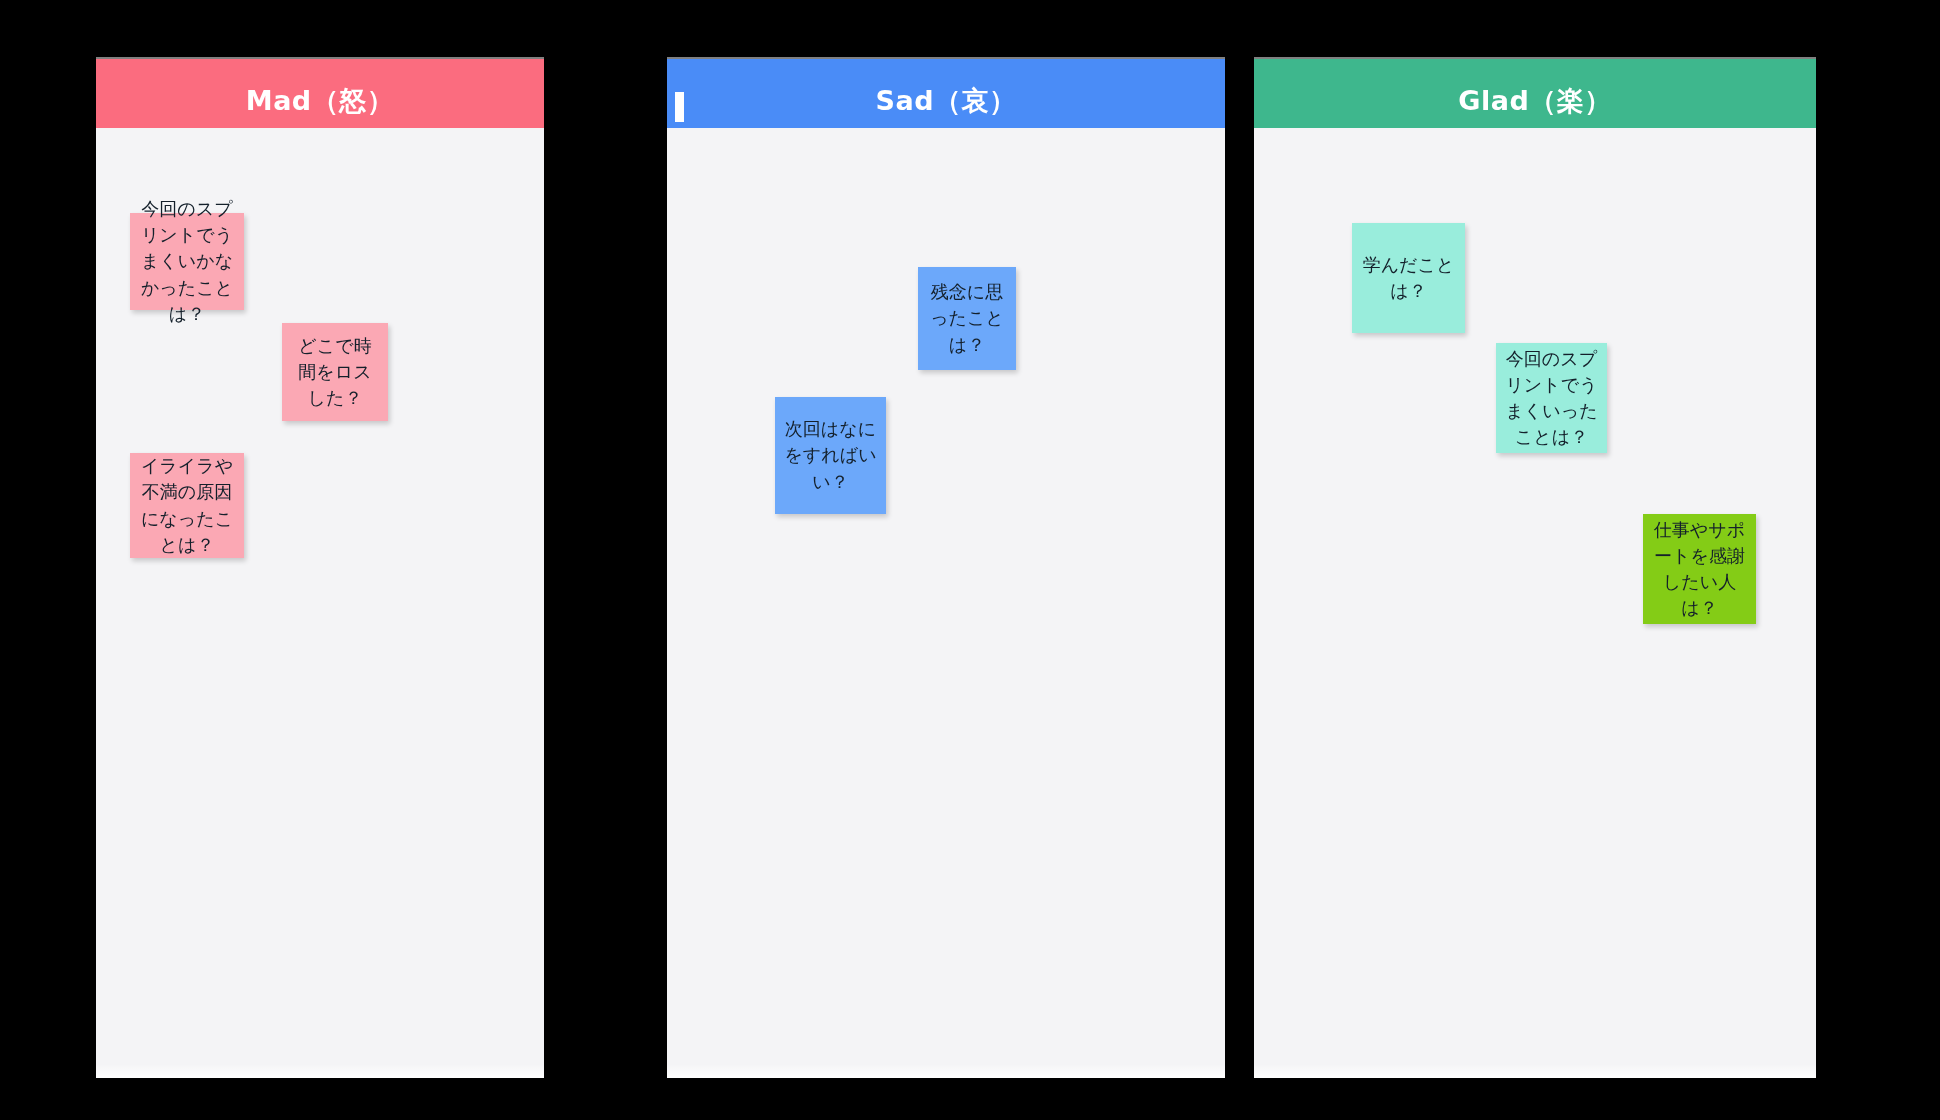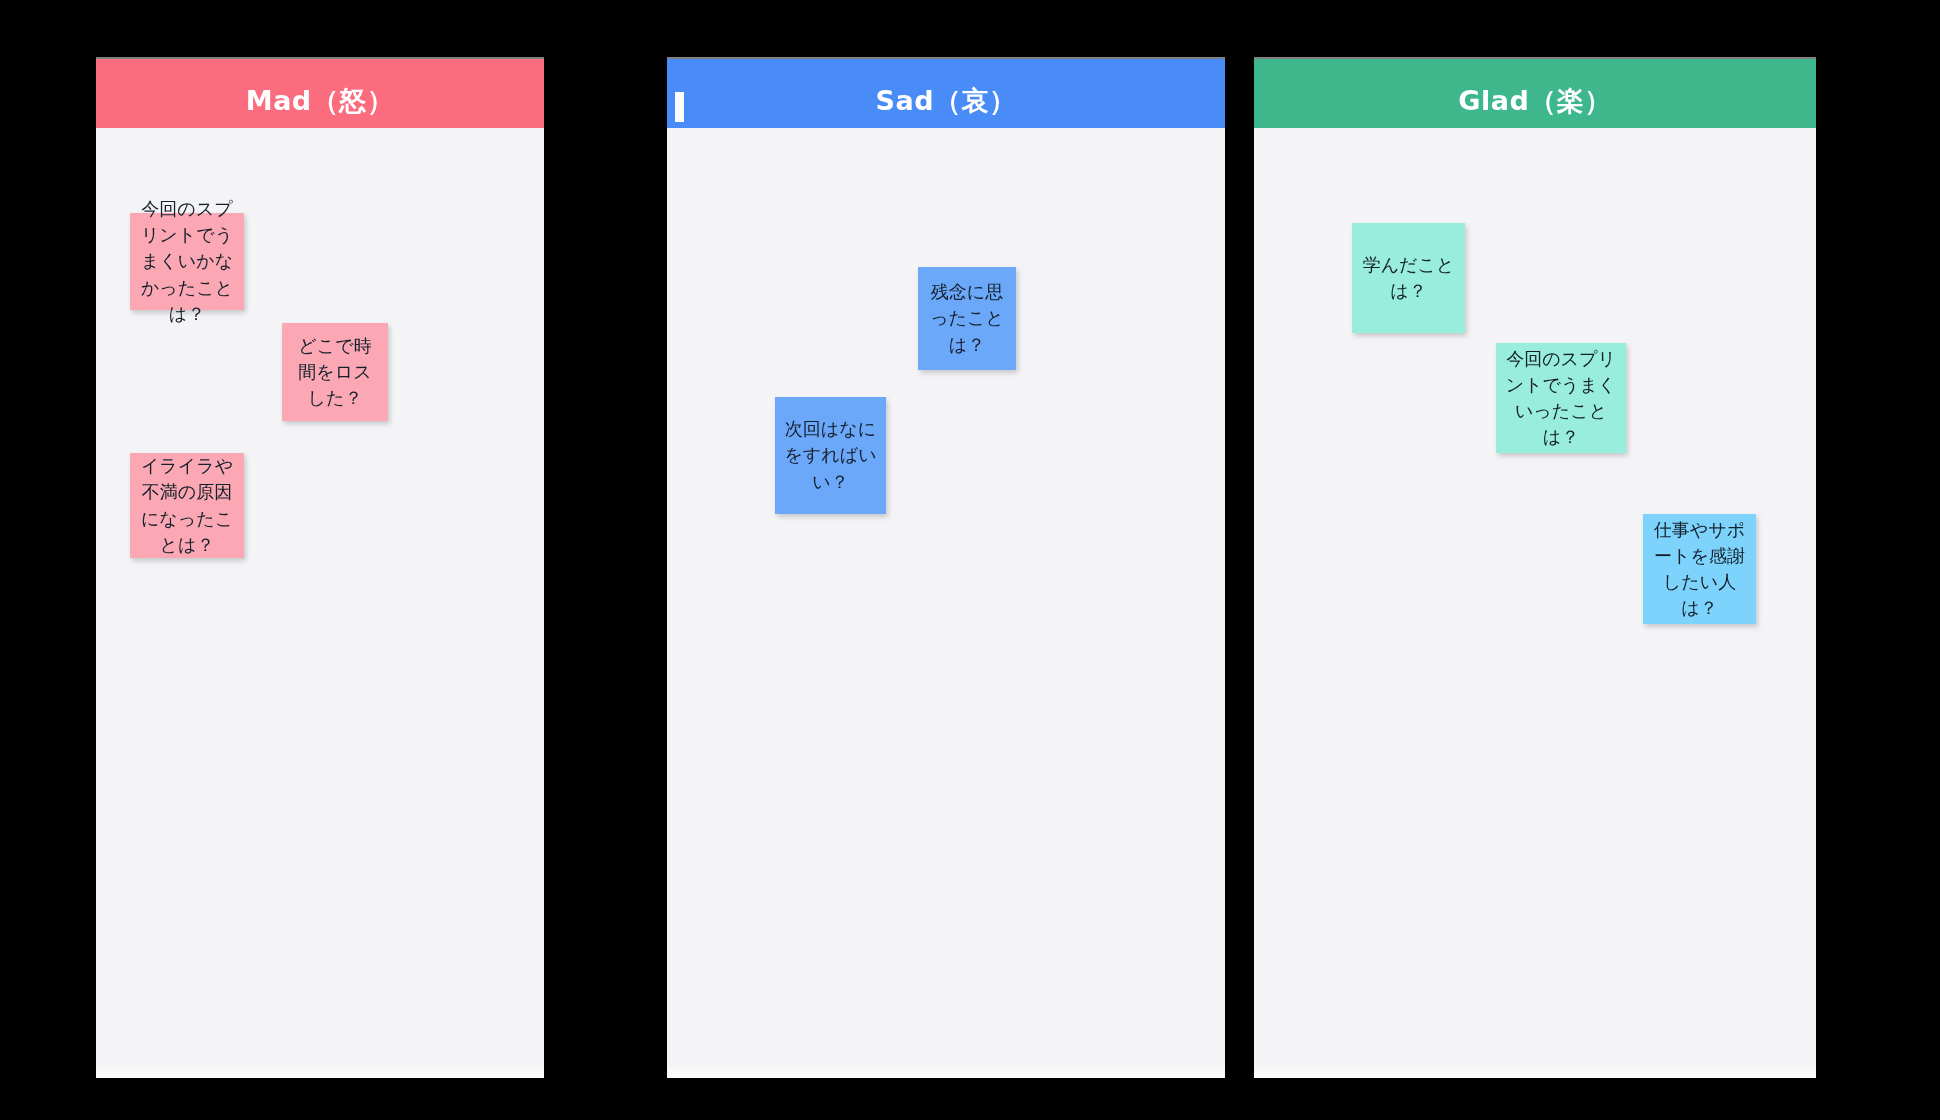--- a/index.html
+++ b/index.html
@@ -135,21 +135,21 @@
     </div>
     <div class="edge-sliver" style="left: 675px;"></div>
     <div class="column" style="left: 1254px; width: 562px;">
       <div class="col-header" style="background: rgb(62, 183, 141);">
         <div class="col-header-title">Glad（楽）</div>
       </div>
       <div class="col-body" style="background: rgb(244, 244, 246);">
         <div class="note" style="left: 98px; top: 95px; width: 113px; height: 110px; background: rgb(153, 237, 220);">
           <div class="note-text">学んだことは？</div>
         </div>
-        <div class="note" style="left: 242px; top: 215px; width: 130px; height: 110px; background: rgb(153, 237, 220);">
+        <div class="note" style="left: 242px; top: 215px; width: 111px; height: 110px; background: rgb(153, 237, 220);">
           <div class="note-text">今回のスプリントでうまくいったことは？</div>
         </div>
-        <div class="note" style="left: 389px; top: 386px; width: 113px; height: 110px; background: #7dd3fc;">
+        <div class="note" style="left: 389px; top: 386px; width: 113px; height: 110px; background: #84cc16;">
           <div class="note-text">仕事やサポートを感謝したい人は？</div>
         </div>
       </div>
     </div>
   </div>
 
 </body></html>

